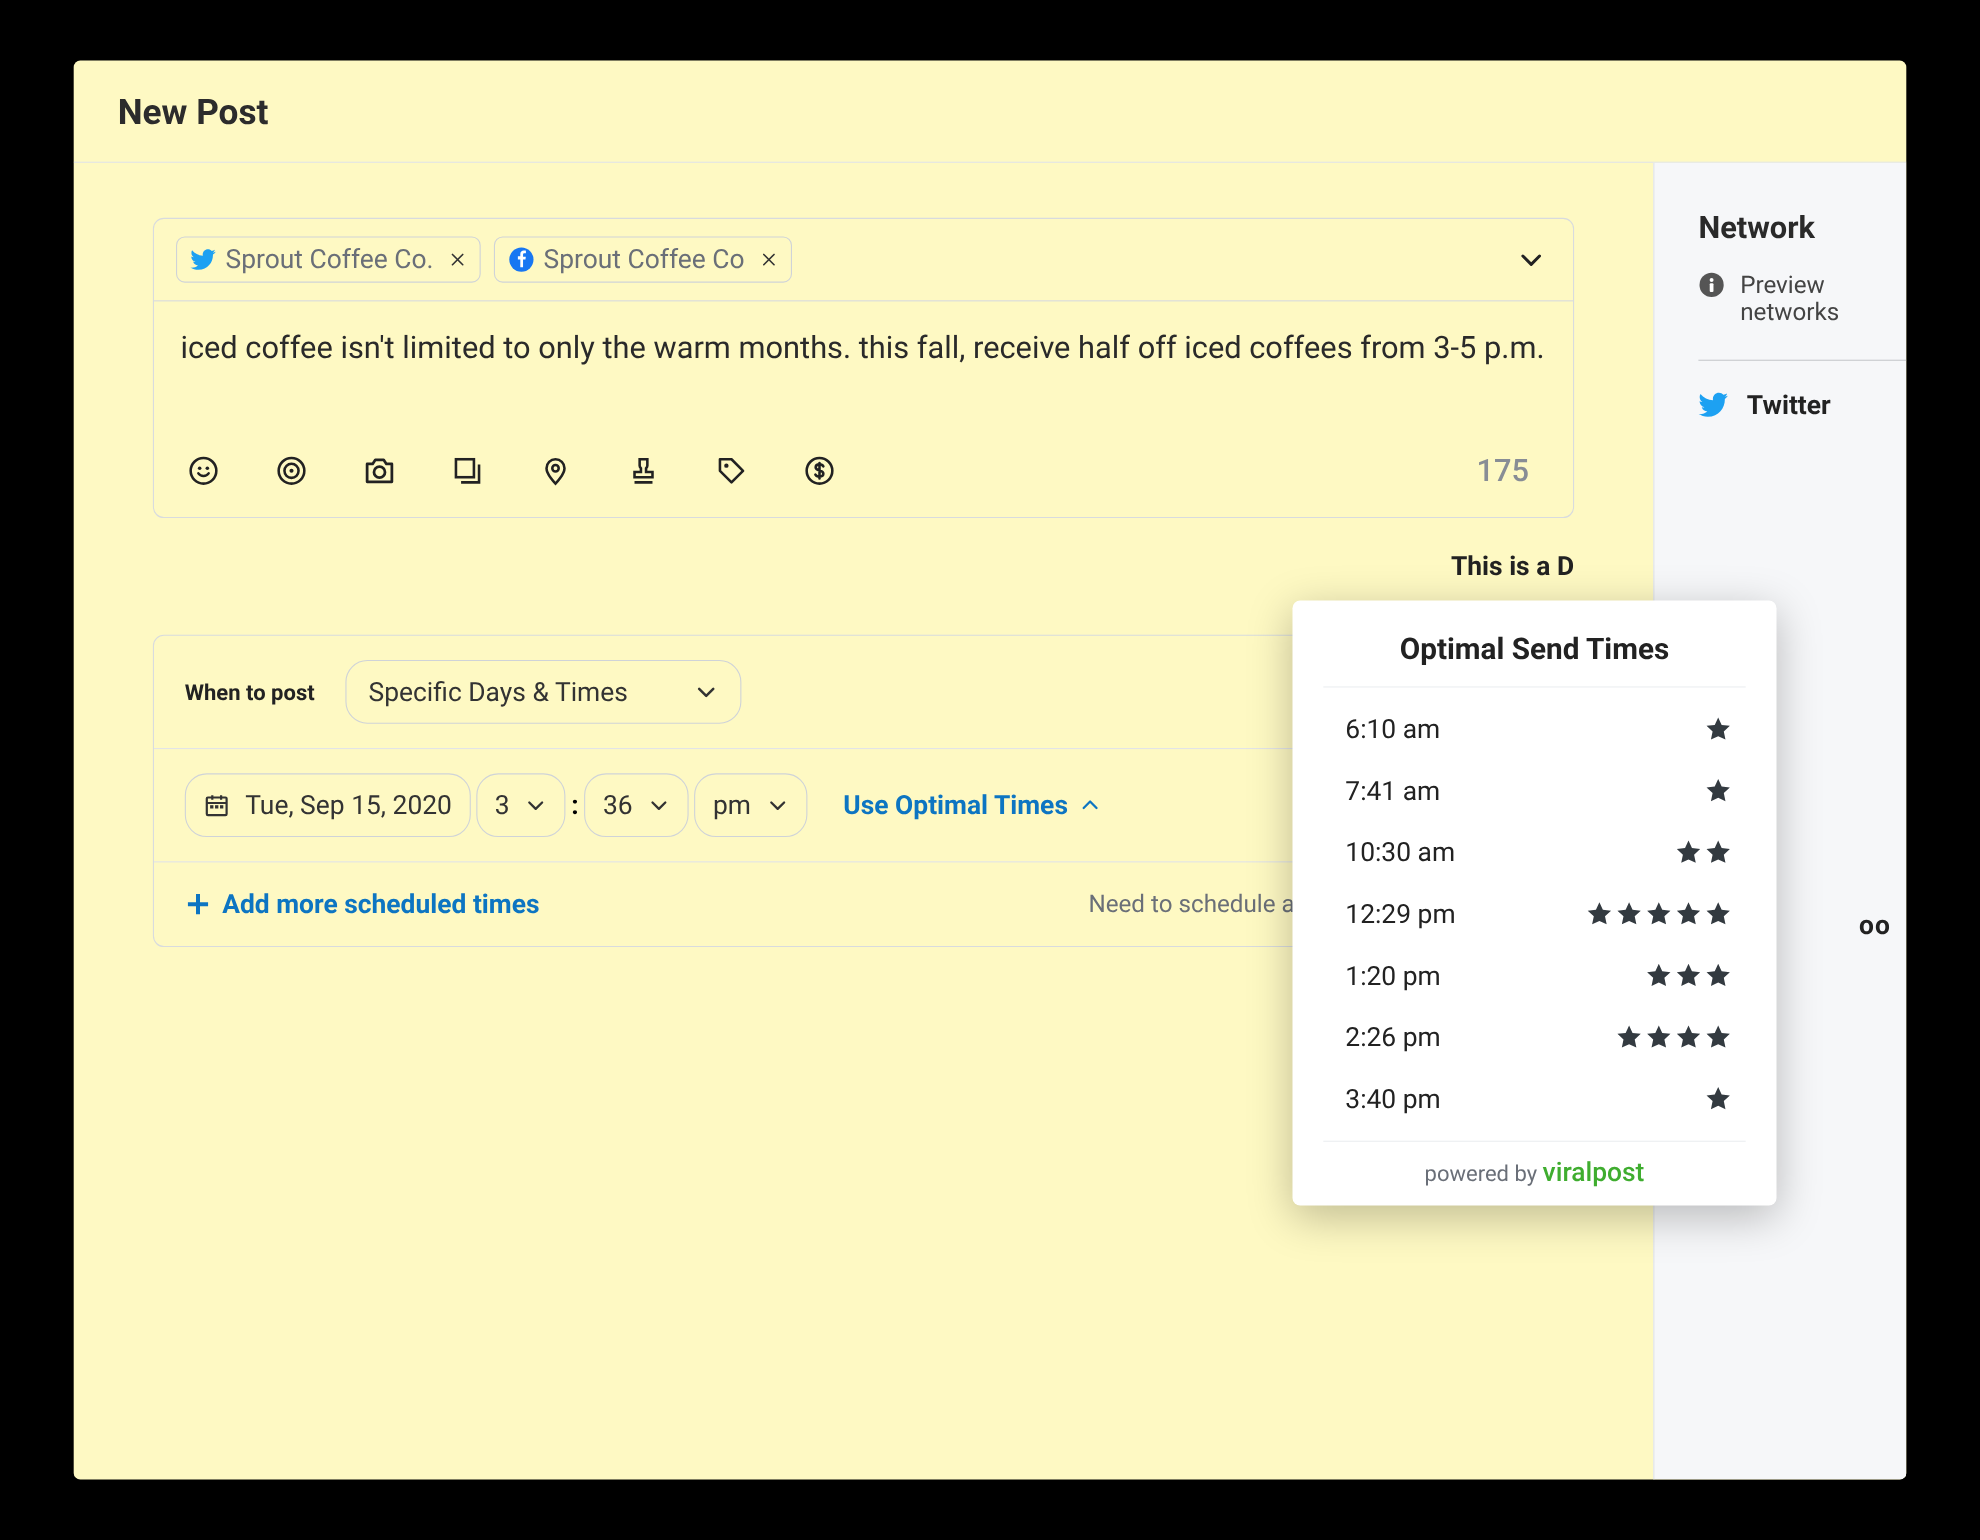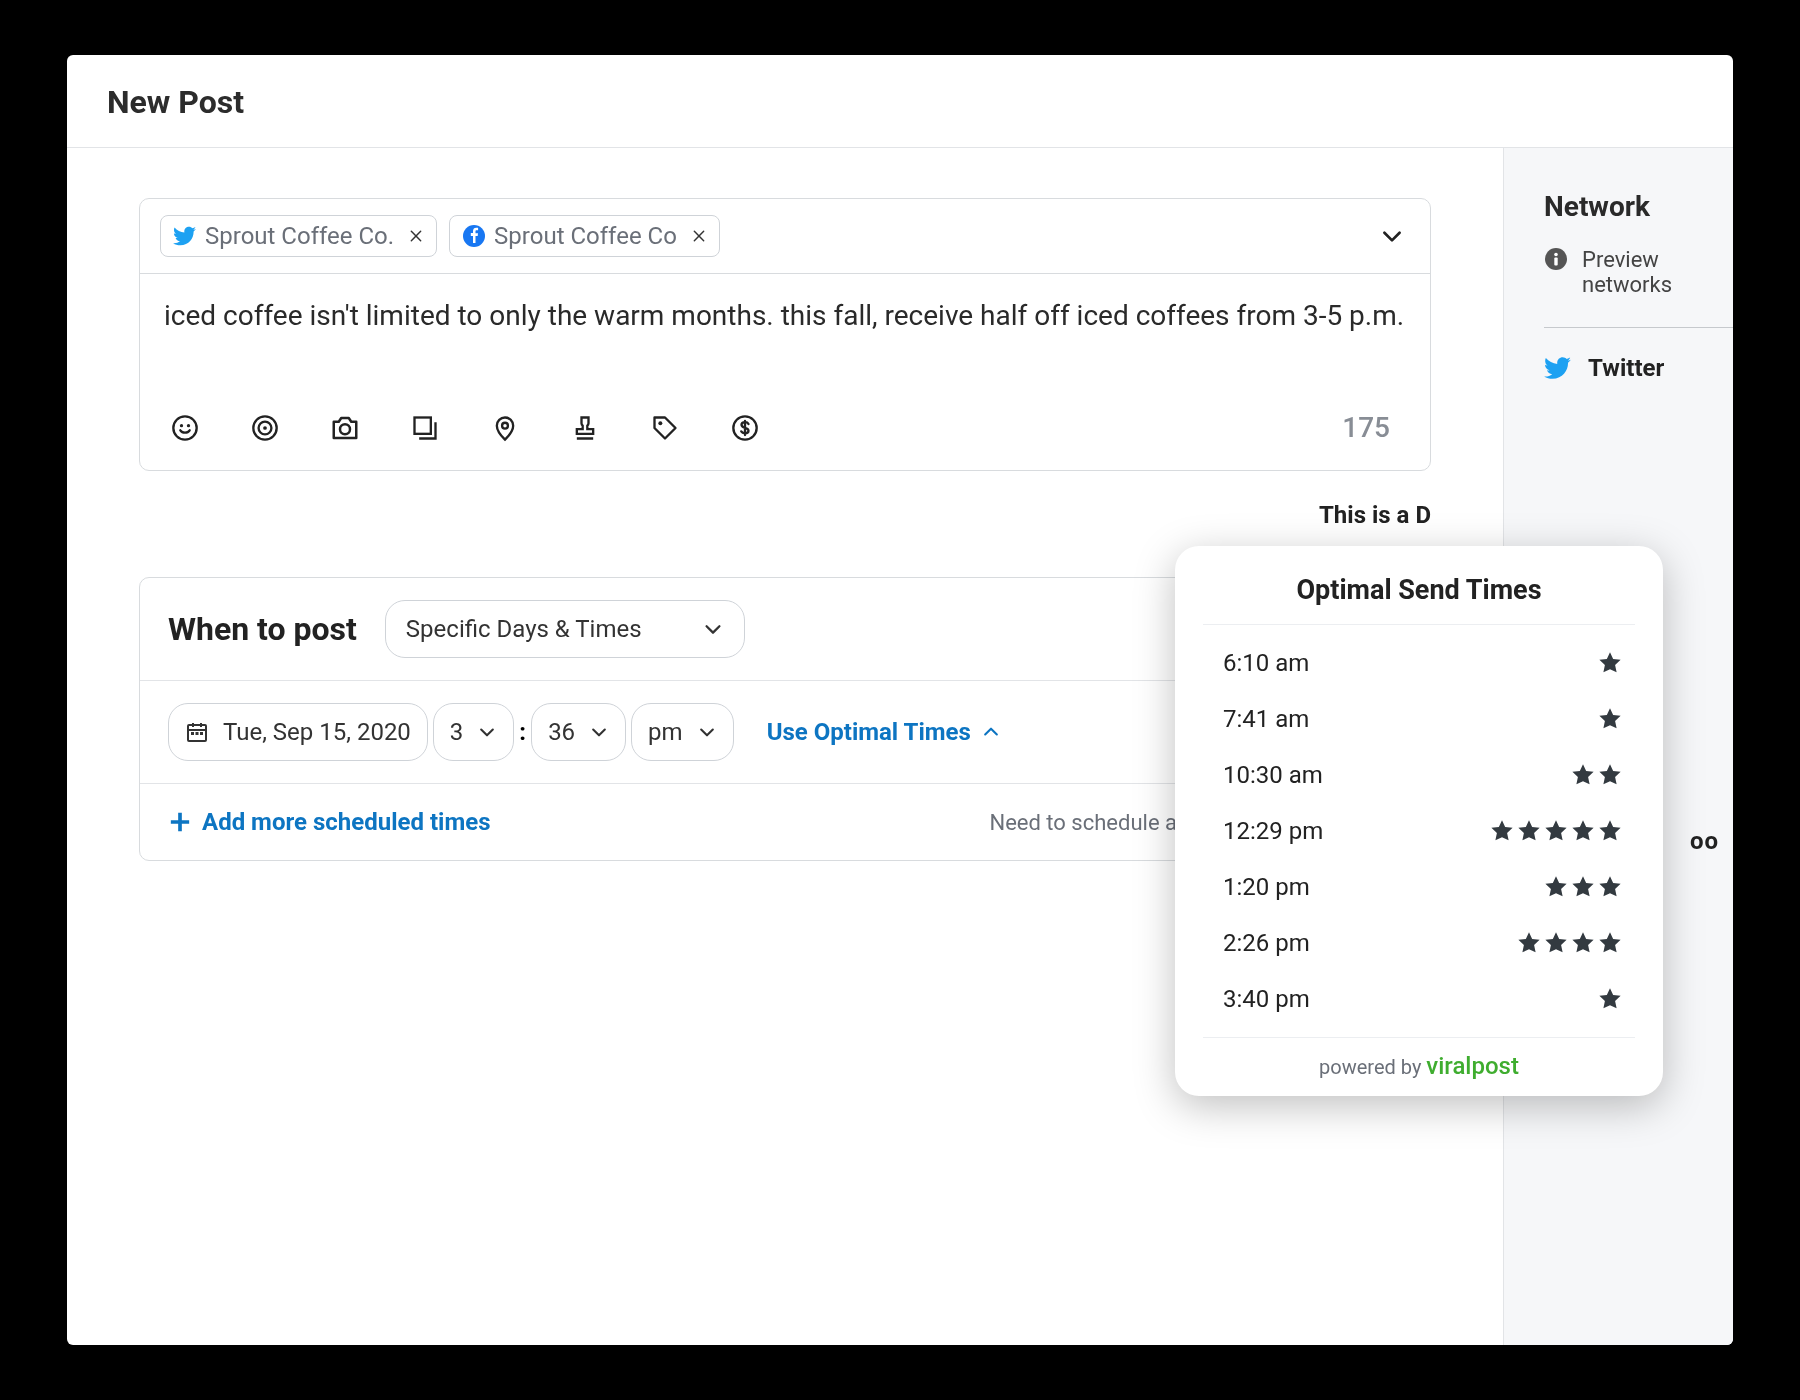--- a/index.html
+++ b/index.html
@@ -5,21 +5,21 @@
   * { box-sizing: border-box; margin: 0; padding: 0; }
   body {
     background: #000;
     font-family: -apple-system, BlinkMacSystemFont, "Segoe UI", Roboto, Helvetica, Arial, sans-serif;
     width: 1800px;
     height: 1400px;
     padding: 55px 67px;
     position: relative;
   }
   .app {
-    background: #ffffff;
+    background: #fef9c3;
     width: 100%;
     height: 100%;
     border-radius: 6px;
     overflow: hidden;
     display: flex;
     flex-direction: column;
   }
   .header {
     padding: 28px 40px 26px 40px;
     border-bottom: 1px solid #e2e4e7;
@@ -122,21 +122,21 @@
   }
   .sched-row {
     display: flex;
     align-items: center;
     padding: 22px 28px;
     border-bottom: 1px solid #e2e4e7;
     gap: 28px;
   }
   .sched-row:last-child { border-bottom: none; }
   .label {
-    font-size: 32px;
+    font-size: 20px;
     font-weight: 700;
     color: #222;
   }
   .select {
     display:inline-flex;
     align-items:center;
     border:1px solid #cfd3d8;
     border-radius: 20px;
     padding: 14px 20px;
     font-size: 24px;
@@ -192,23 +192,23 @@
     gap:16px;
     font-size:24px;
     font-weight:700;
     color:#222;
   }
   
   .popup {
     position:absolute;
     top: 546px;
     left: 1175px;
-    width: 488px;
+    width: 440px;
     background:#fff;
-    border-radius:24px;
+    border-radius:7px;
     box-shadow: 0 10px 40px rgba(0,0,0,0.25);
     padding: 28px 0 16px 0;
   }
   .popup h3 {
     font-size:27px;
     font-weight:700;
     text-align:center;
     padding: 0 0 18px 0;
     border-bottom:1px solid #eceef1;
     margin: 0 28px 10px 28px;

